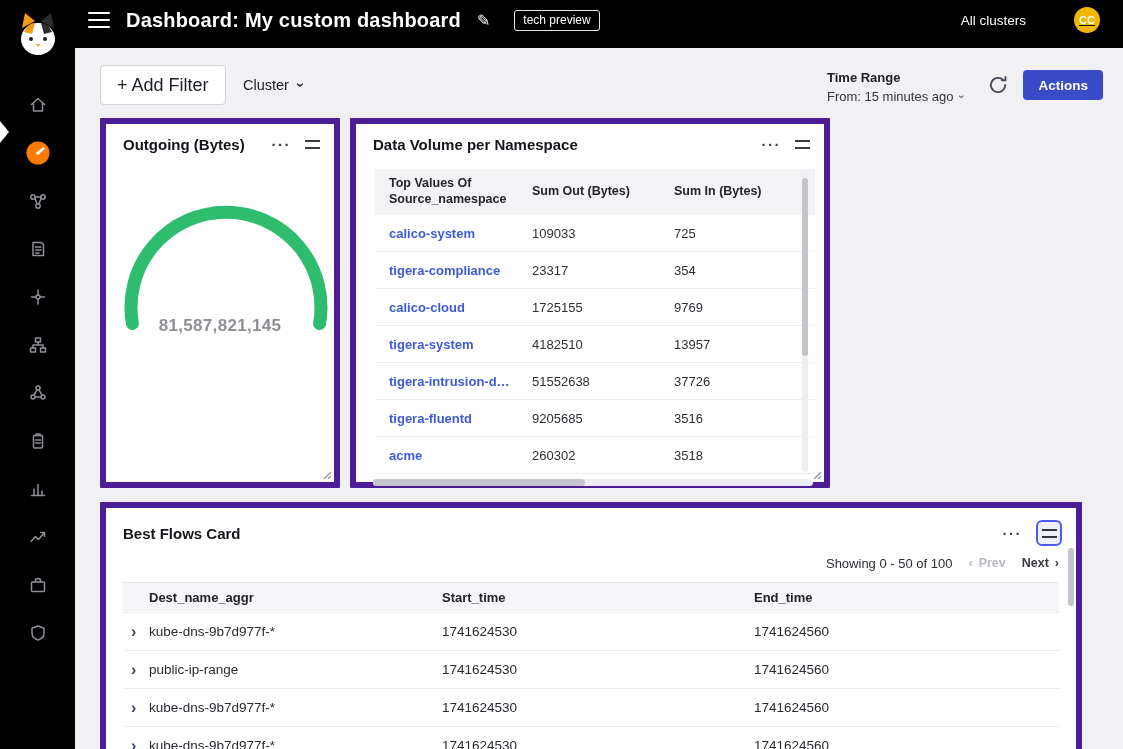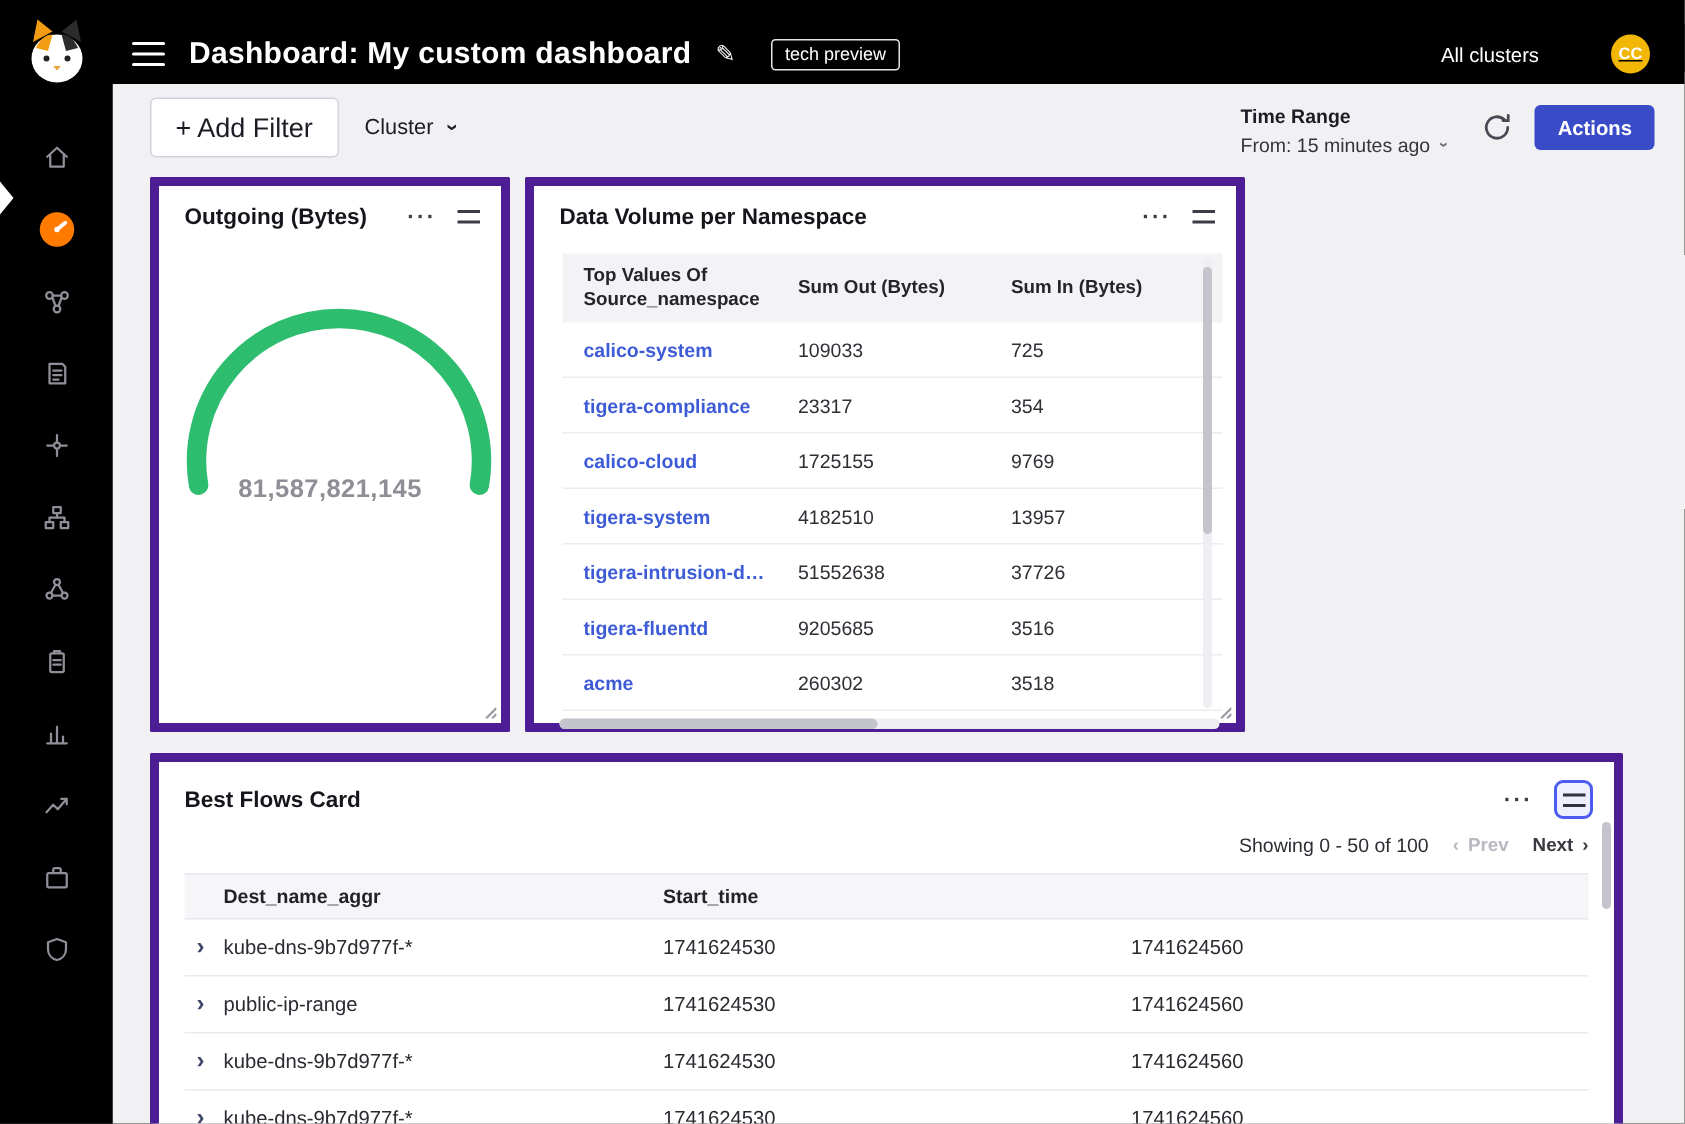--- a/index.html
+++ b/index.html
@@ -1,20 +1,20 @@
 <!DOCTYPE html>
 <html><head>
 <meta charset="utf-8">
 <style>
   * { margin:0; padding:0; box-sizing:border-box; }
   html,body { width:1123px; height:749px; overflow:hidden; background:#000;
               font-family:"Liberation Sans","DejaVu Sans",sans-serif; }
 
   
-  .topbar { position:absolute; top:16px; left:0; width:1123px; height:40px; background:#000;
+  .topbar { position:absolute; top:0; left:0; width:1123px; height:40px; background:#000;
             display:flex; align-items:center; padding-left:88px; z-index:5; }
   .hamburger { background:none; border:none; cursor:pointer; width:22px; height:16px;
                display:flex; flex-direction:column; justify-content:space-between; margin-right:16px; }
   .hamburger span { display:block; height:2px; width:100%; background:#fff; border-radius:1px; }
   .topbar h1 { color:#fff; font-size:20px; font-weight:700; letter-spacing:.2px; }
   .pencil { color:#fff; font-size:16px; margin-left:16px; cursor:pointer; }
   .badge { margin-left:24px; color:#fff; font-size:12px; border:1px solid #e6e6e6;
            border-radius:3px; padding:2px 8px 3px; }
   .topbar-right { margin-left:auto; display:flex; align-items:center; gap:48px; padding-right:23px;text-decoration:underline; }
   .topbar-right .clusters { color:#fff; font-size:13.5px; cursor:pointer; }
@@ -339,20 +339,21 @@
       <span class="pg next">
         <span>Next</span>
         <span>›</span>
       </span>
     </div>
     <div class="bf-table">
       <div class="bf-head">
         <div></div>
         <div>Dest_name_aggr</div>
         <div>Start_time</div>
+        <div>End_time</div>
       </div>
       <div>
 
           <div class="bf-row">
             <span class="expander">›</span>
             <span>kube-dns-9b7d977f-*</span>
             <span>1741624530</span>
             <span>1741624560</span>
           </div>
 

